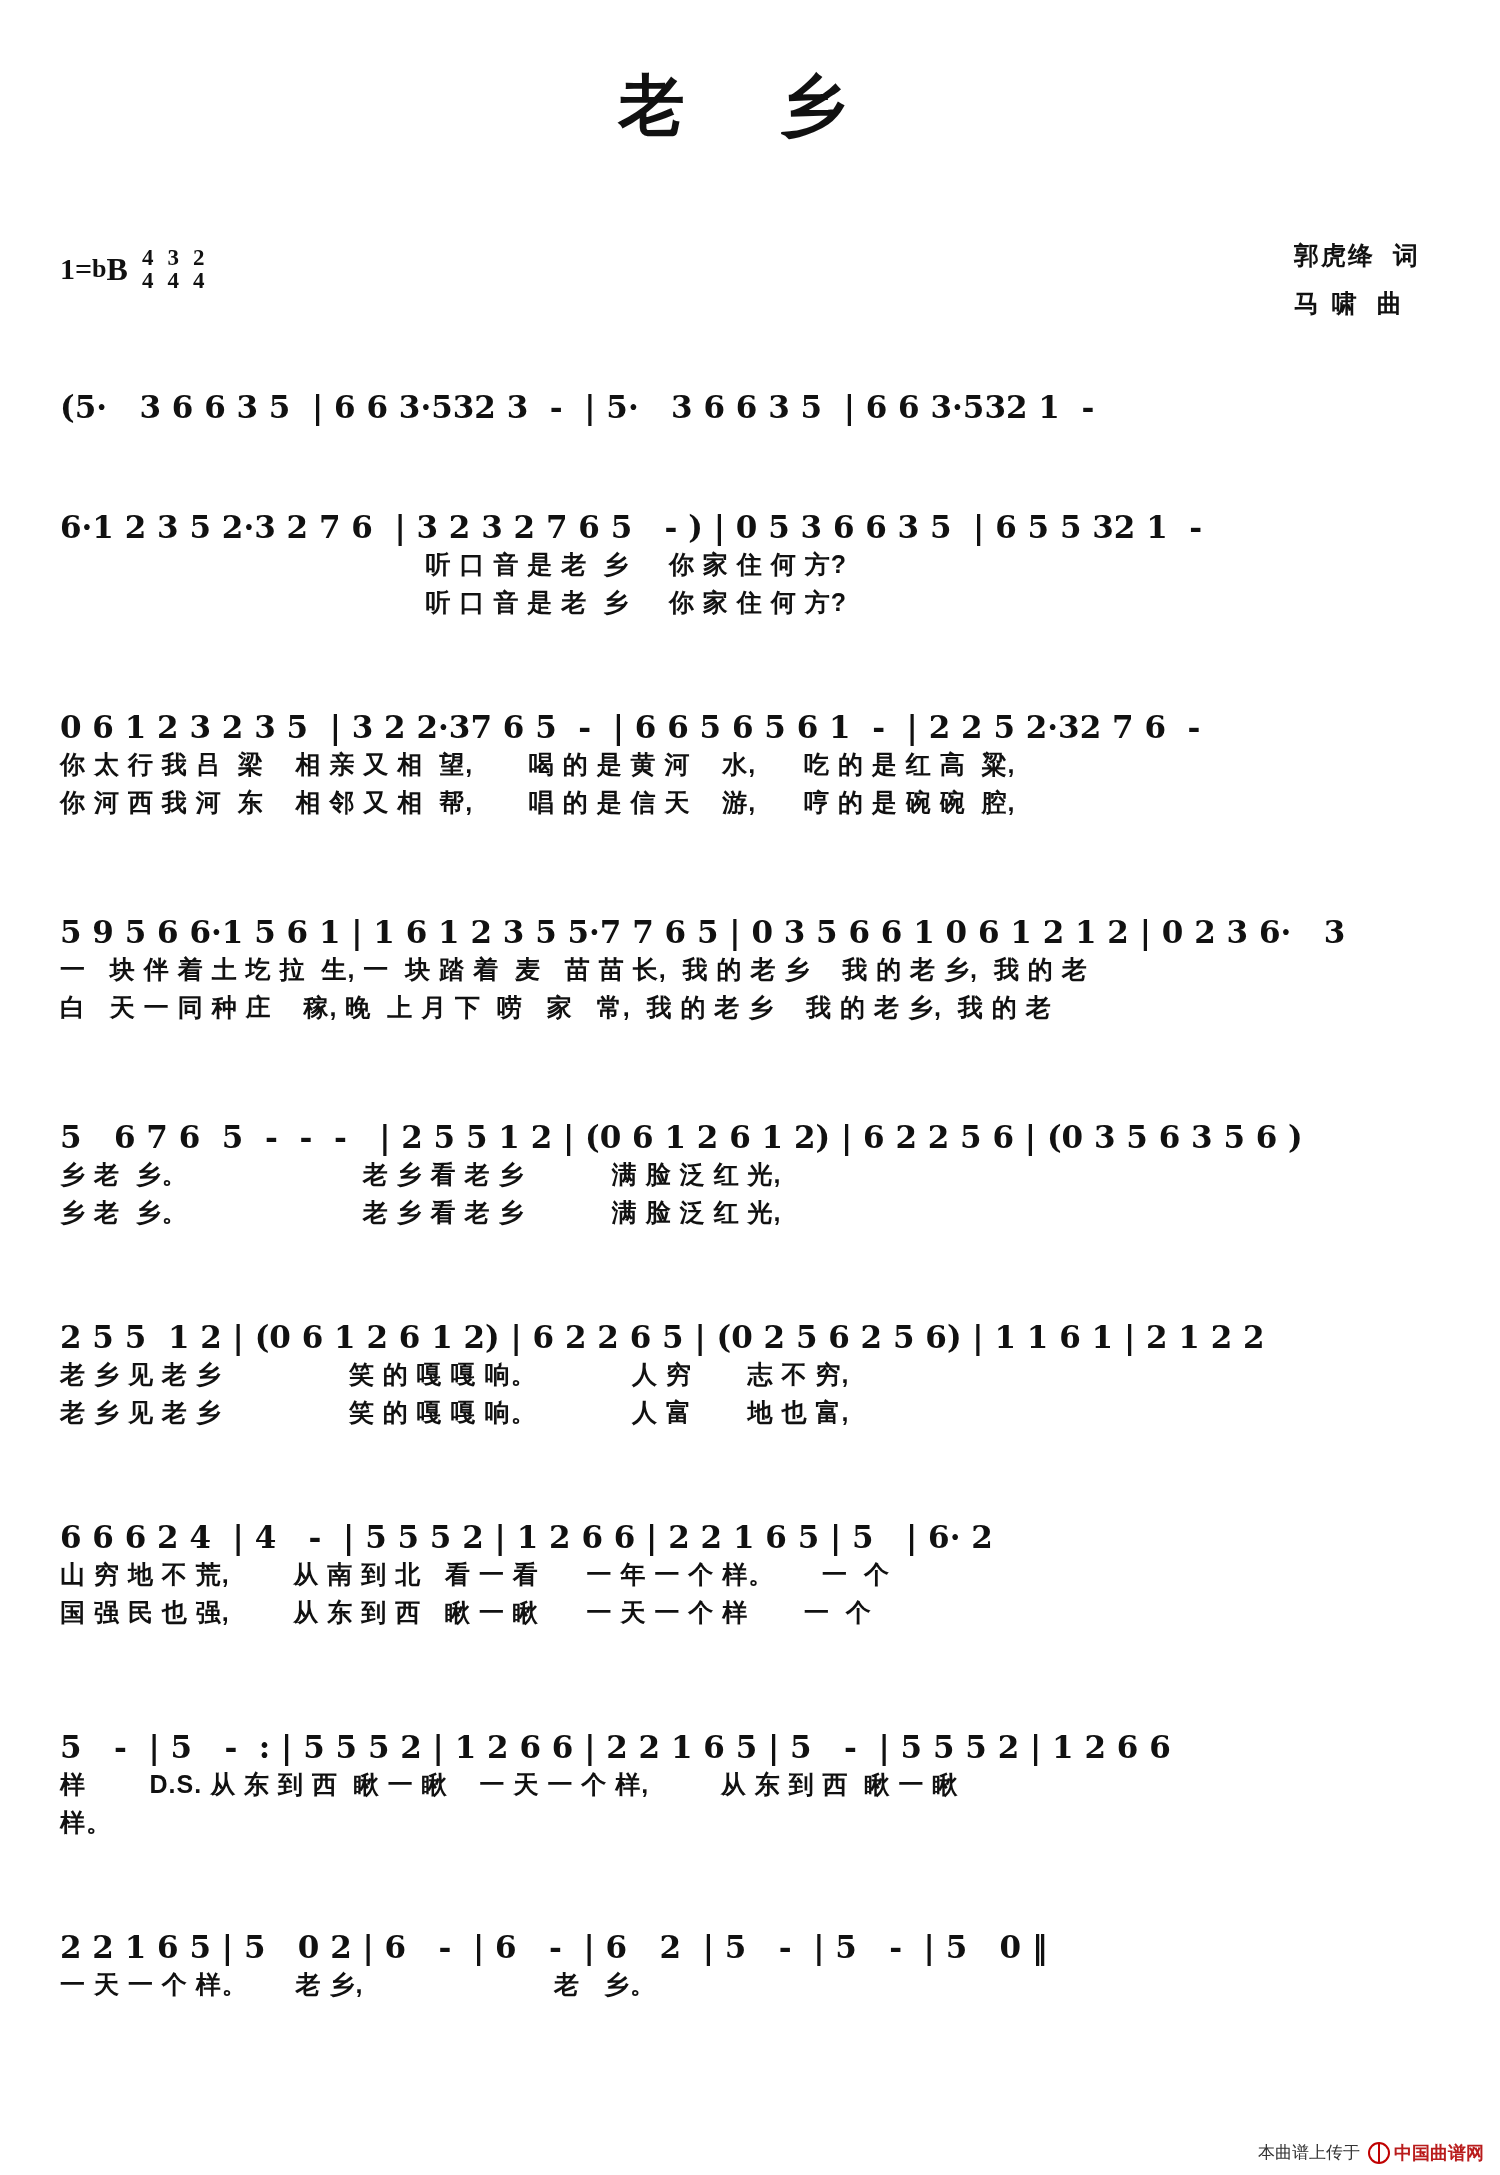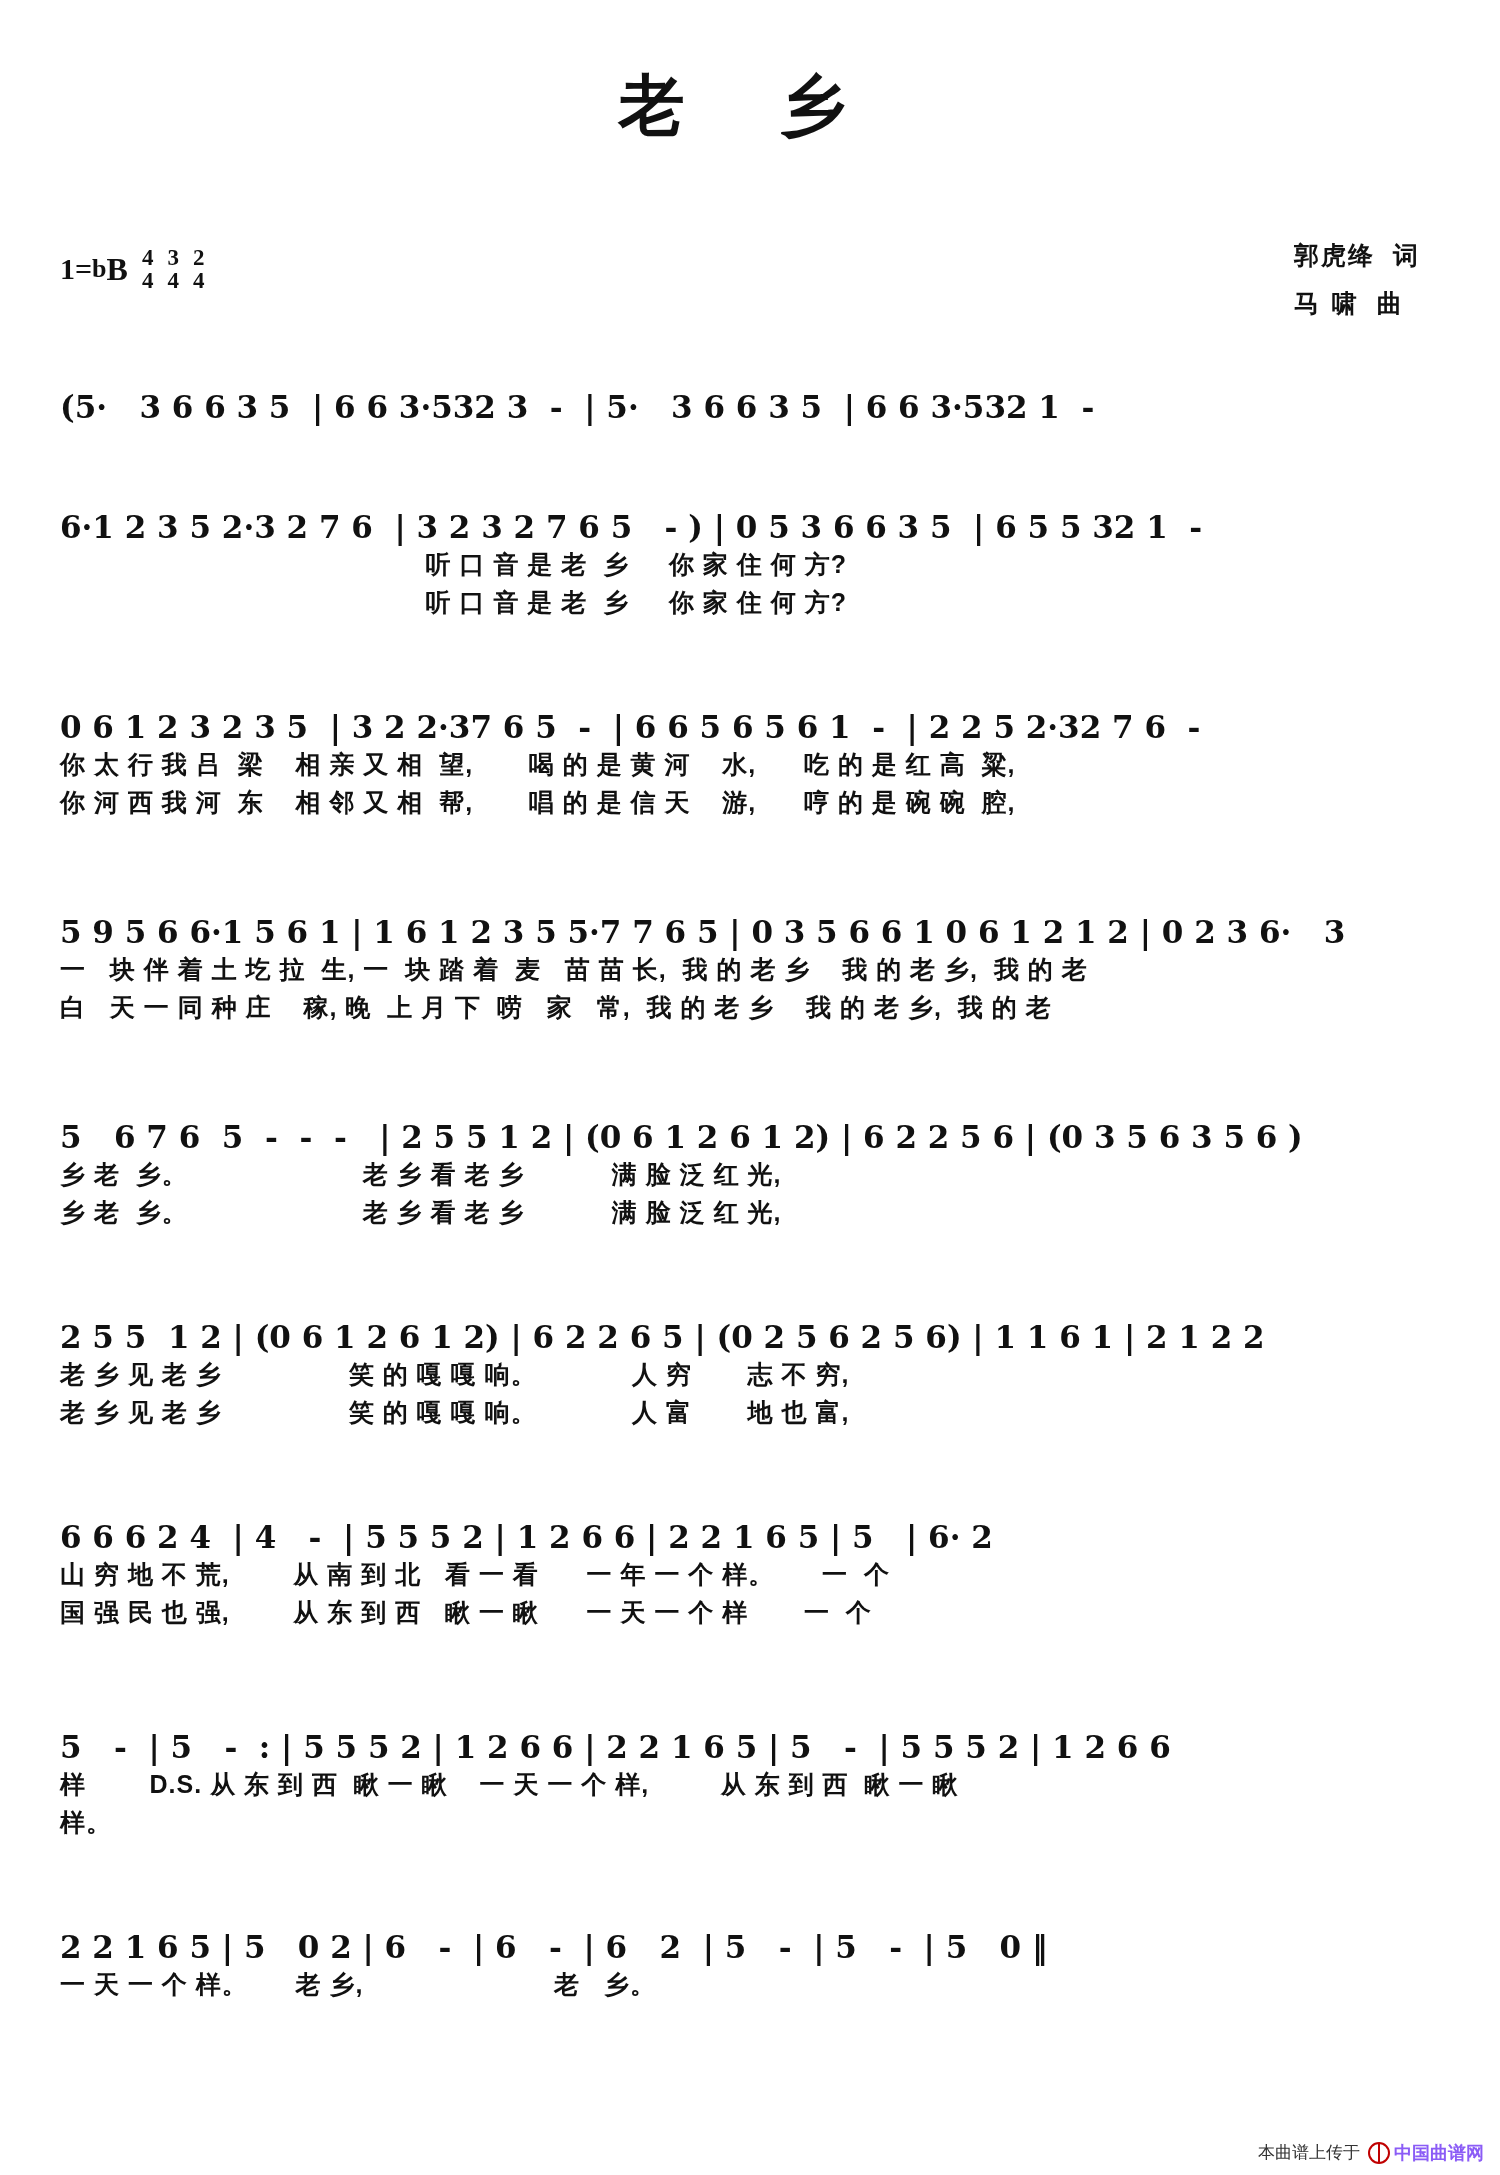--- a/index.html
+++ b/index.html
@@ -123,21 +123,21 @@
     display: inline-block;
     position: relative;
   }
   .footer .globe:after {
     content: "";
     position: absolute;
     left: 50%; top: 0; bottom: 0;
     width: 0; border-left: 2px solid #c00000;
     transform: translateX(-1px);
   }
-  .footer .site { color: #8b5cf6; }
+  .footer .site { color: #b91c1c; }
   .footer .up { color: #333; }
 </style>
 </head>
 <body>
 
 <div class="sheet">
 
   <div class="title">老  乡</div>
 
   <div class="keysig">

